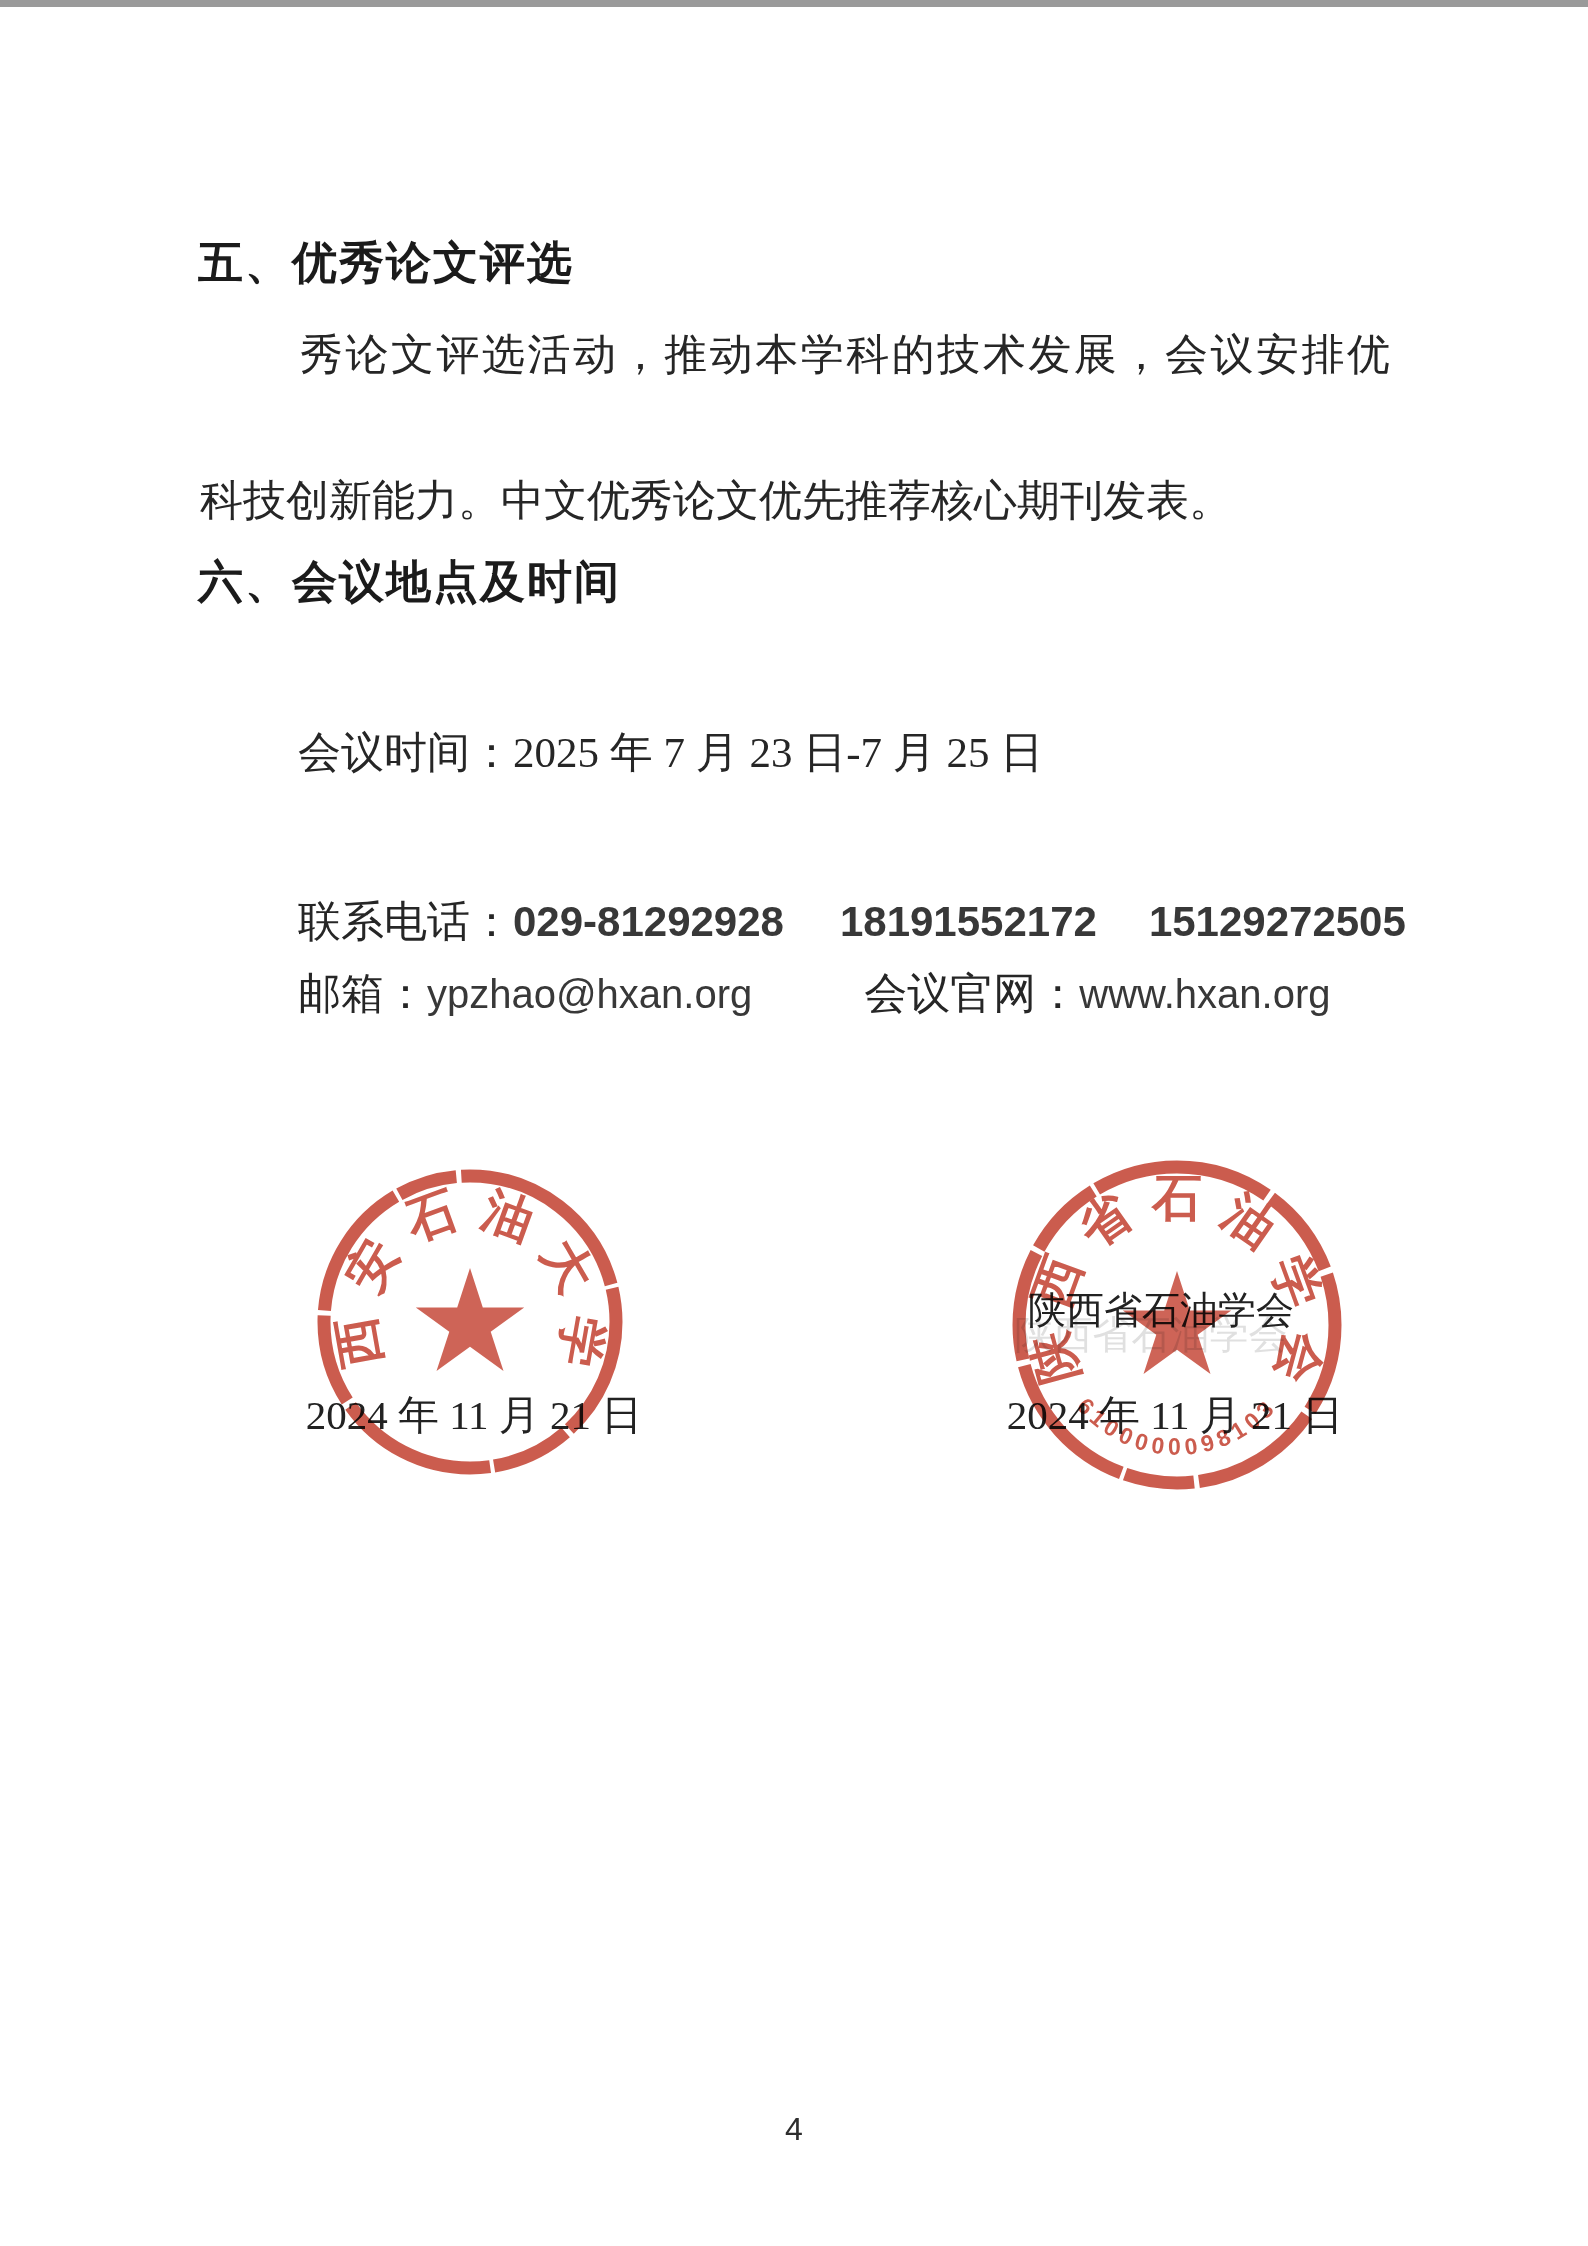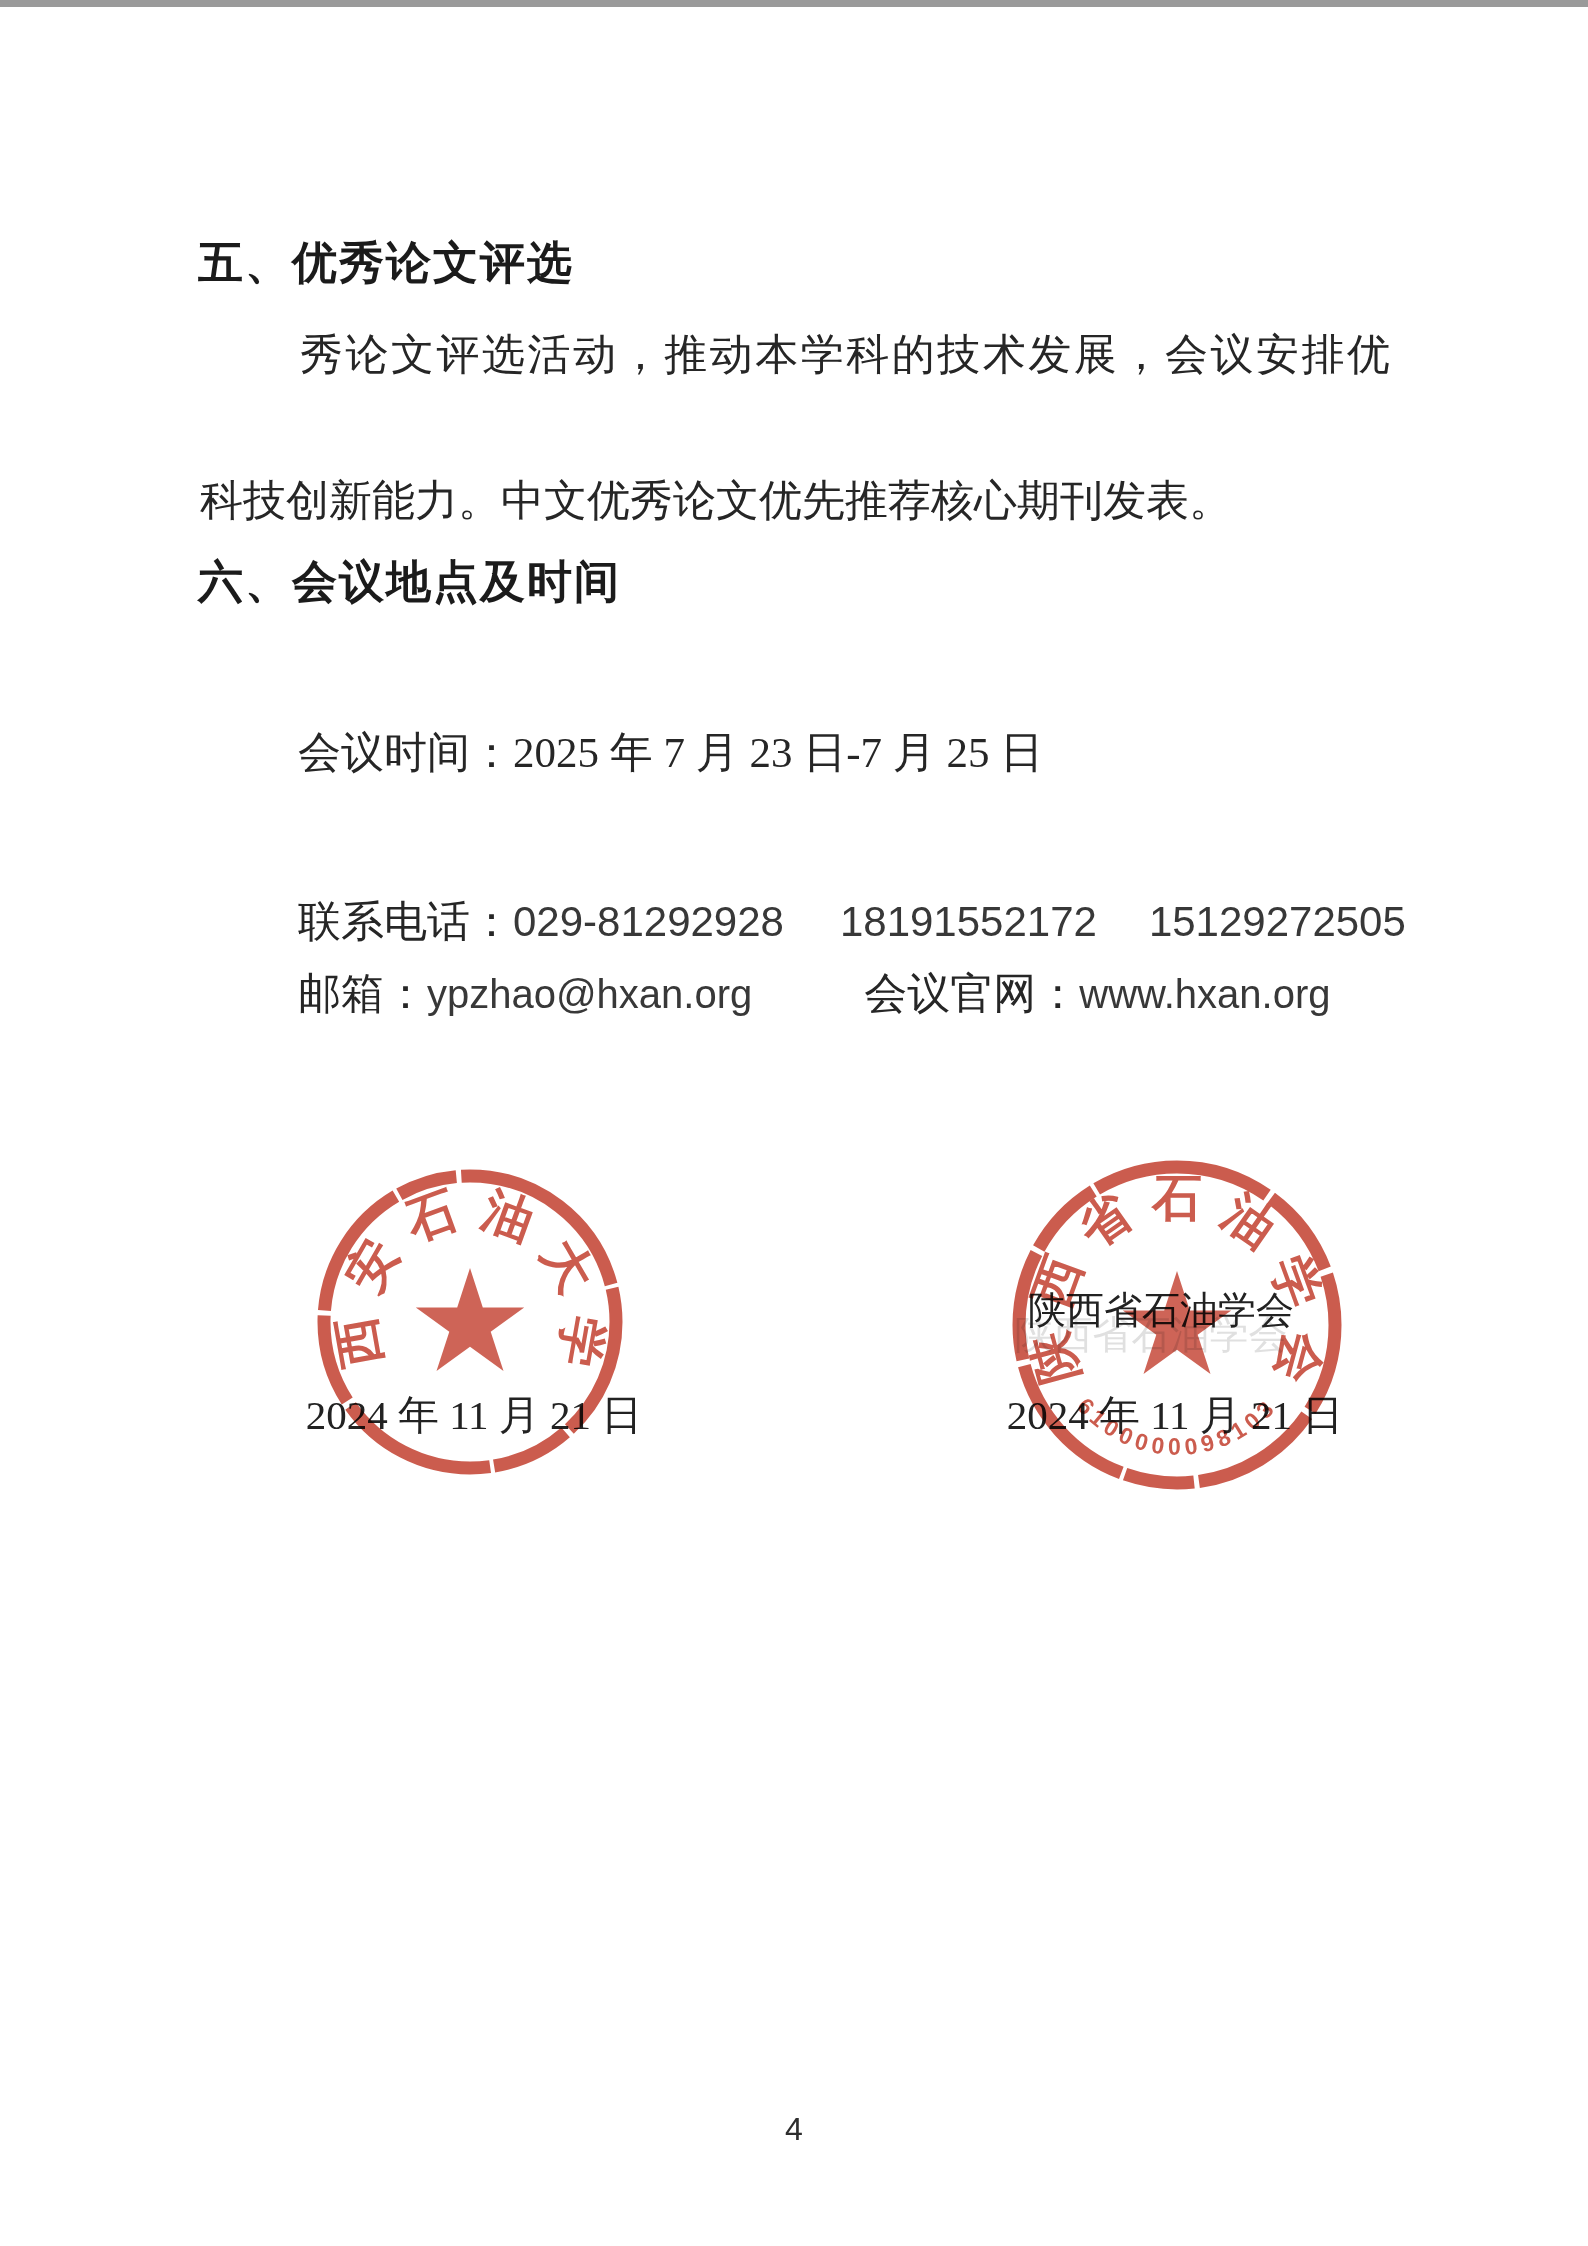--- a/index.html
+++ b/index.html
@@ -31,20 +31,21 @@
   .para-line.indent{padding-left:100px;width:1090px;}
   .body-line{
     left:298px;
     font-size:43px;line-height:1.2;
     white-space:nowrap;
   }
   .num{
     font-family:"Liberation Sans", sans-serif;
     font-size:42px;
     color:#383838;
+    font-weight:bold;
   }
   .latin{
     font-family:Liberation Sans, sans-serif;
     font-size:40px;
     color:#383838;
   }
   .gap-s{display:inline-block;width:56px;}
   .gap-m{display:inline-block;width:52px;}
   .gap-l{display:inline-block;width:112px;}
   .sig-org{

